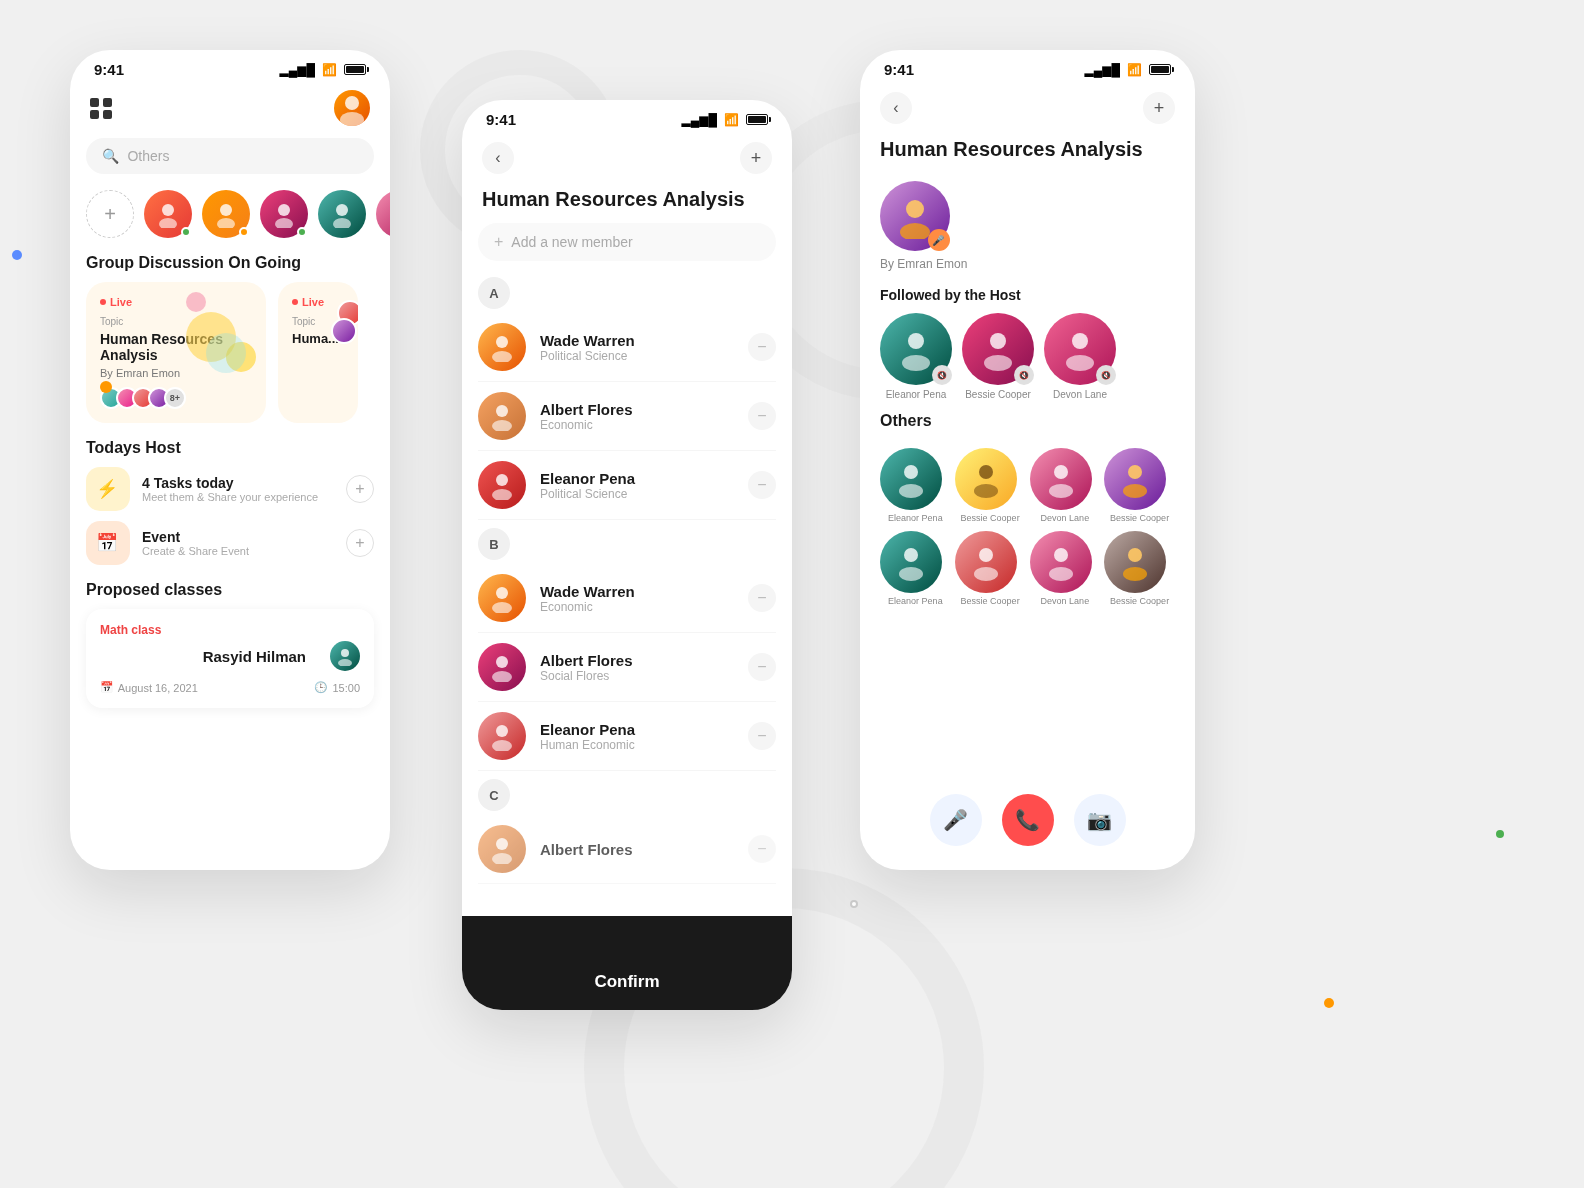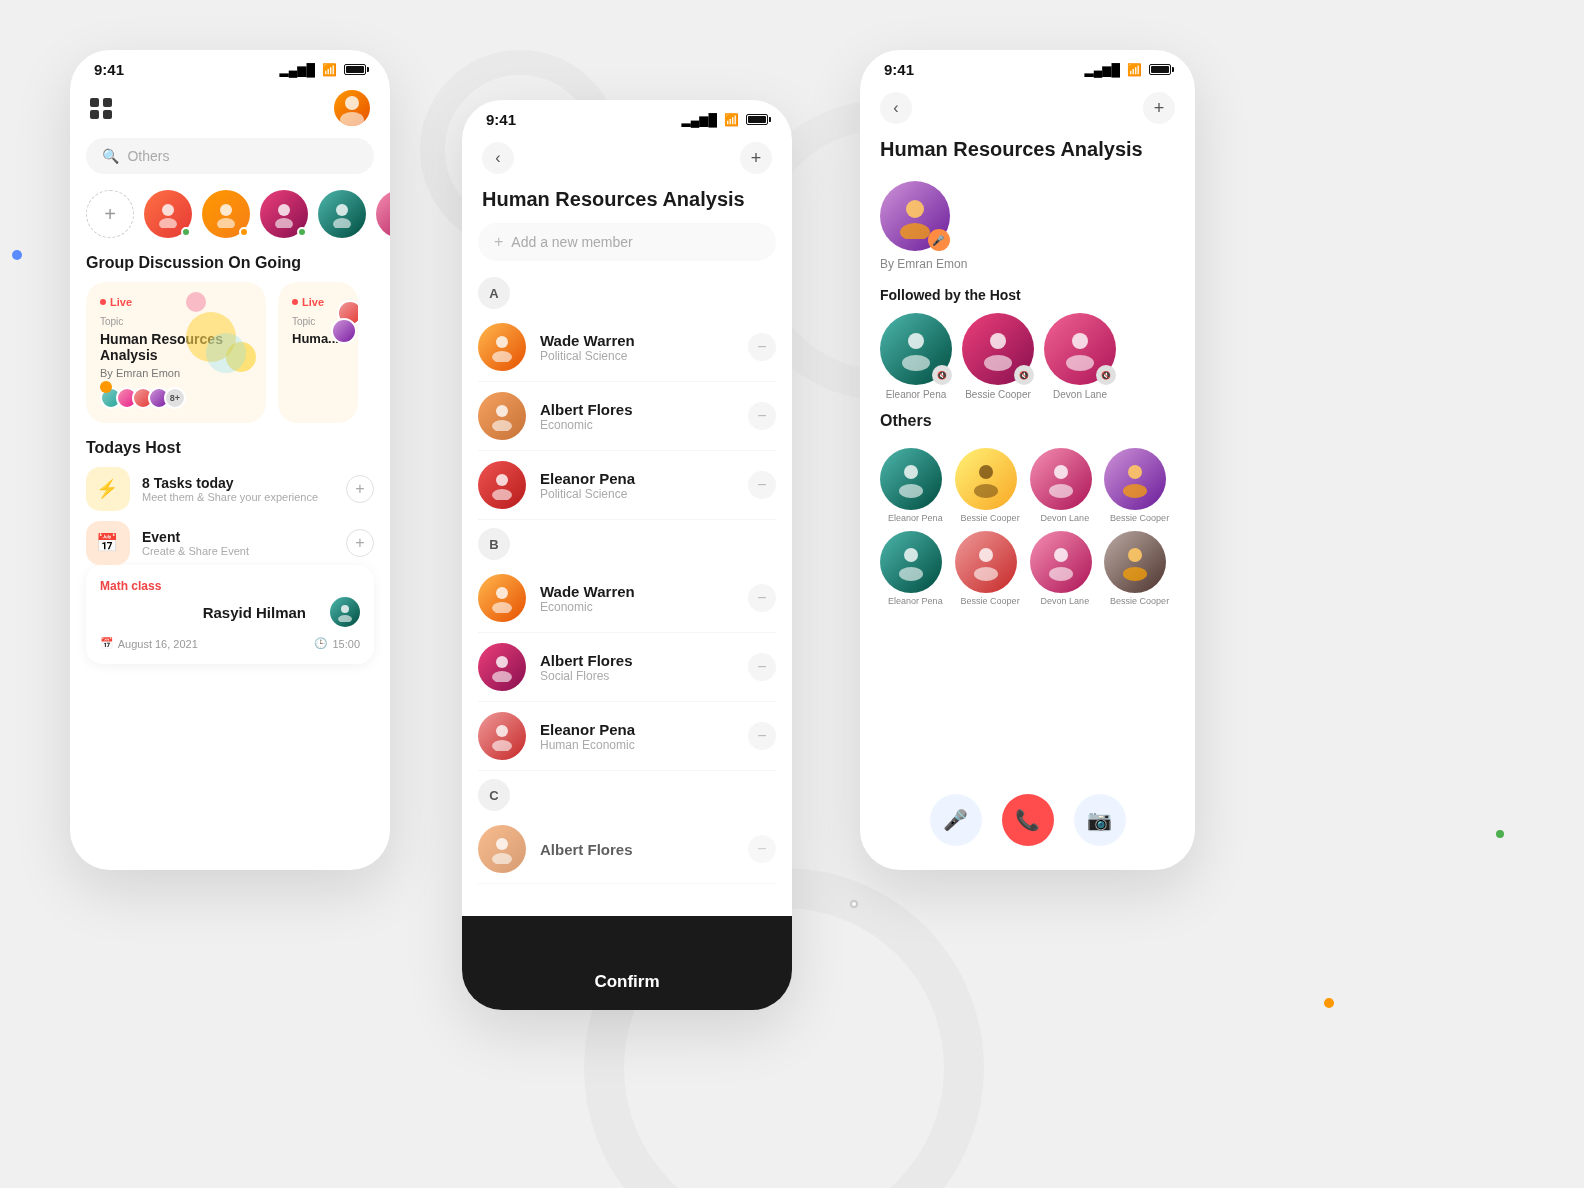--- a/index.html
+++ b/index.html
@@ -484,35 +484,36 @@
         <div class="card-avatar" style="background:linear-gradient(135deg,#ce93d8,#7b1fa2);width:26px;height:26px;margin-top:-8px;"></div>
       </div>
     </div>
   </div>
 
   <div class="section-title">Todays Host</div>
   <div class="task-items">
     <div class="task-item">
       <div class="task-icon task-icon-yellow">⚡</div>
       <div class="task-info">
-        <div class="task-name">8 Tasks today</div>
+        <div class="task-name">4 Tasks today</div>
         <div class="task-sub">Meet them &amp; Share your experience</div>
       </div>
       <div class="task-add">+</div>
     </div>
     <div class="task-item">
       <div class="task-icon task-icon-peach">📅</div>
       <div class="task-info">
         <div class="task-name">Event</div>
         <div class="task-sub">Create &amp; Share Event</div>
       </div>
       <div class="task-add">+</div>
     </div>
   </div>
 
+  <div class="section-title">Proposed classes</div>
   <div class="class-card">
     <div class="class-label">Math class</div>
     <div style="display:flex;justify-content:flex-end;align-items:center;gap:24px;">
       <div class="class-name">Rasyid Hilman</div>
       <div class="class-avatar-sm" style="background:linear-gradient(135deg,#4db6ac,#004d40);border-radius:50%;width:30px;height:30px;display:flex;align-items:center;justify-content:center;">
         <svg width="20" height="20" viewBox="0 0 20 20">
             <circle cx="10" cy="7" r="4" fill="rgba(255,255,255,0.8)"></circle>
             <ellipse cx="10" cy="17" rx="7" ry="4" fill="rgba(255,255,255,0.6)"></ellipse>
           </svg>
       </div>

